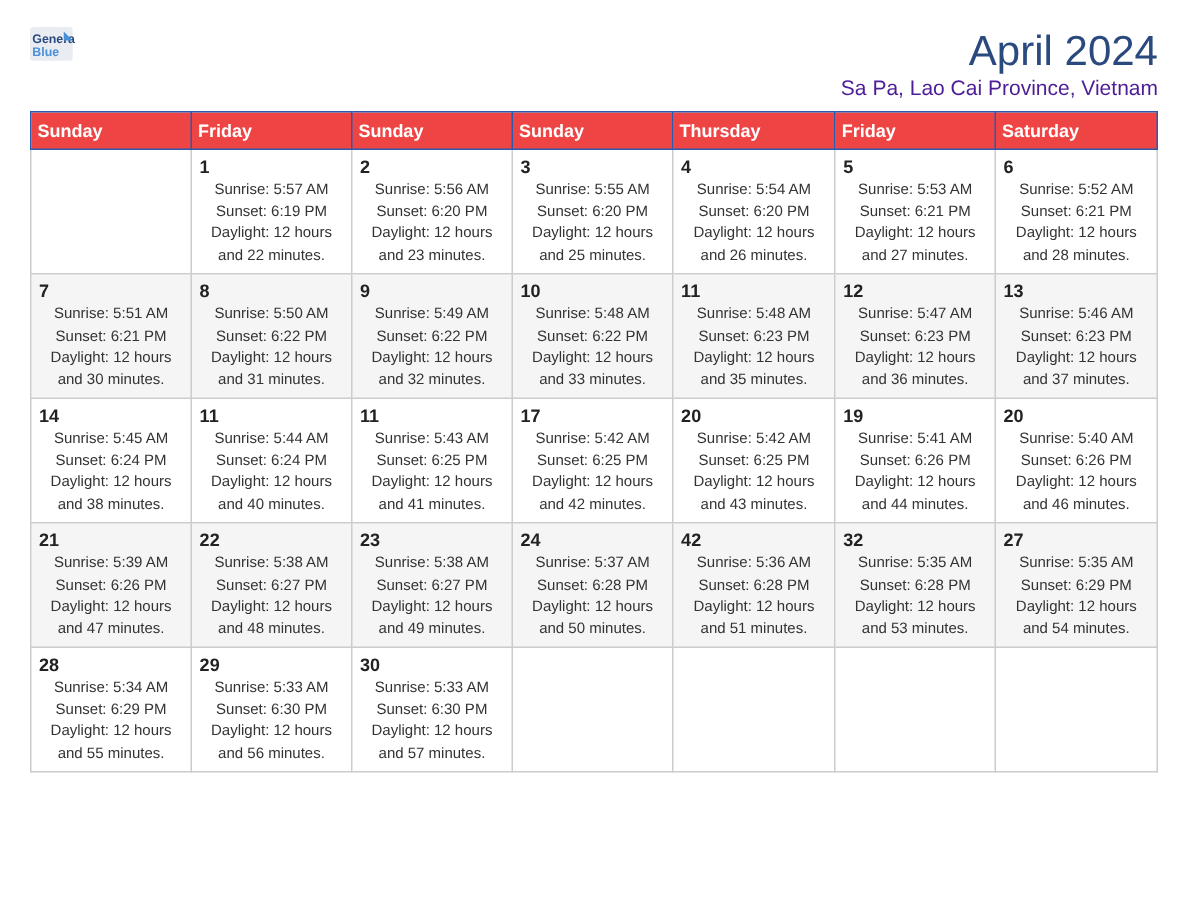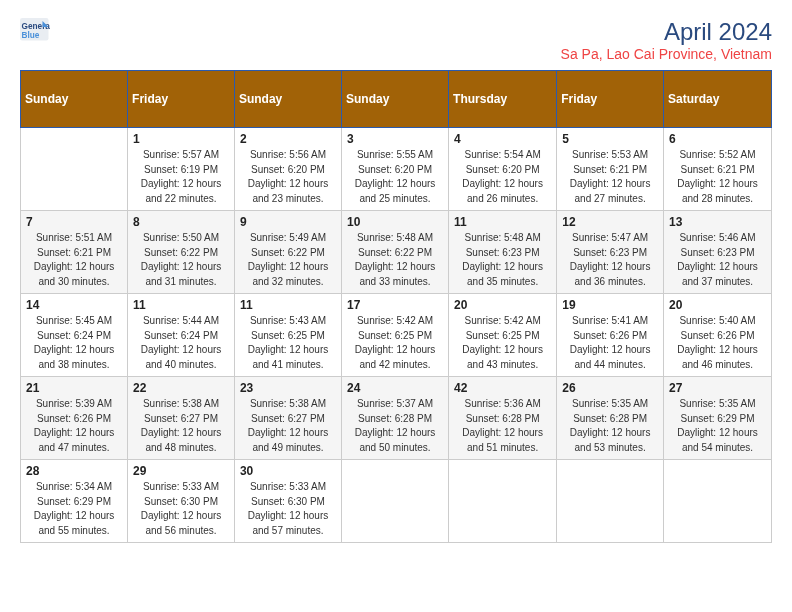--- a/index.html
+++ b/index.html
@@ -26,38 +26,38 @@
       gap: 4px;
     }
     .logo-icon {
       width: 30px;
       height: 24px;
     }
     .title-block {
       text-align: right;
     }
     .main-title {
-      font-size: 24px;
+      font-size: 28px;
       color: #2a4a7f;
       font-weight: normal;
     }
     .subtitle {
       font-size: 14px;
-      color: #ef4444;
+      color: #4c1d95;
     }
     .calendar {
       width: 100%;
       border-collapse: collapse;
       margin-top: 8px;
       font-size: 10.5px;
     }
     .calendar thead th {
-      background: #a16207;
+      background: #ef4444;
       color: #fff;
-      padding: 21px 4px;
+      padding: 5px 4px;
       text-align: left;
       font-size: 12px;
       font-weight: bold;
       border: 1px solid #2a5aad;
     }
     .calendar tbody td {
       border: 1px solid #ccc;
       vertical-align: top;
       padding: 4px 5px;
       width: 113px;
@@ -219,21 +219,21 @@
           </td>
           <td>
             <span class="day-num">24</span>
             <div class="day-info">Sunrise: 5:37 AM<br>Sunset: 6:28 PM<br>Daylight: 12 hours<br>and 50 minutes.</div>
           </td>
           <td>
             <span class="day-num">42</span>
             <div class="day-info">Sunrise: 5:36 AM<br>Sunset: 6:28 PM<br>Daylight: 12 hours<br>and 51 minutes.</div>
           </td>
           <td>
-            <span class="day-num">26</span>
+            <span class="day-num">32</span>
             <div class="day-info">Sunrise: 5:35 AM<br>Sunset: 6:28 PM<br>Daylight: 12 hours<br>and 53 minutes.</div>
           </td>
           <td>
             <span class="day-num">27</span>
             <div class="day-info">Sunrise: 5:35 AM<br>Sunset: 6:29 PM<br>Daylight: 12 hours<br>and 54 minutes.</div>
           </td>
         </tr>
         <tr>
           <td>
             <span class="day-num">28</span>

